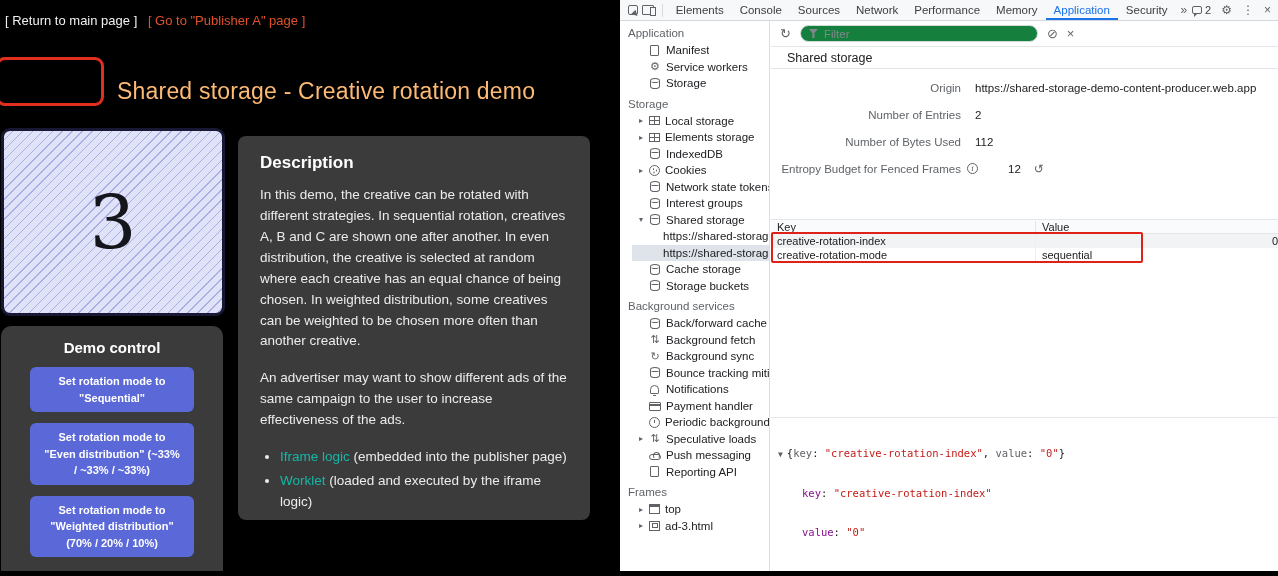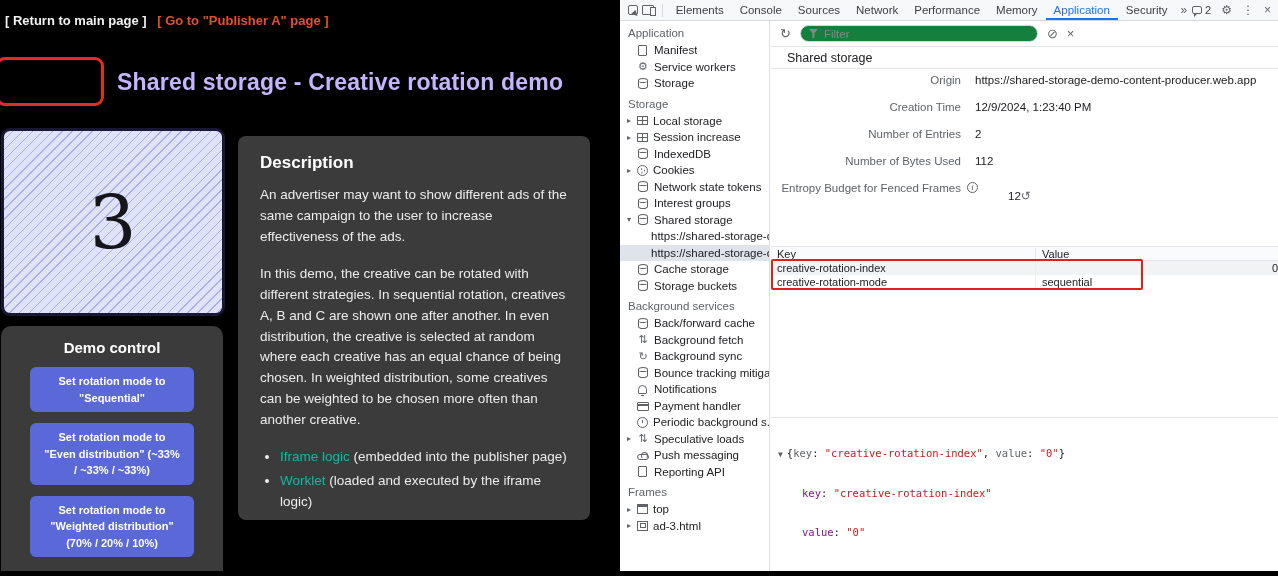--- a/index.html
+++ b/index.html
@@ -5,31 +5,31 @@
   * { box-sizing: border-box; }
   html,body { margin:0; padding:0; }
   body {
     width:1278px; height:576px; position:relative; overflow:hidden;
     background:#000; font-family:"Liberation Sans", sans-serif;
   }
 
   
   .page { position:absolute; left:0; top:0; width:620px; height:576px; background:#000; }
   .top-links { position:absolute; top:13px; left:5px; font-size:13px; white-space:nowrap; }
-  .top-links a { text-decoration:none; cursor:pointer;font-weight:bold; }
+  .top-links a { text-decoration:none; cursor:pointer; }
   .link-return { color:#f1f1f1; margin-right:7px; }
   .link-puba { color:#e0522c; }
 
   .pub-annotation { position:absolute; left:-4px; top:57px; width:108px; height:49px;
     border:3px solid #e02e1f; border-radius:9px; z-index:3; pointer-events:none; }
   .pub-btn { position:absolute; left:3px; top:64px; width:94px; height:35px;
     background:#e0522c; color:#fff; font-weight:bold; font-size:14px; border-radius:5px;
     display:flex; align-items:center; justify-content:center; cursor:pointer; }
-  .page-title { position:absolute; left:117px; top:69px; margin:0; font-size:23px;
-    color:#c4b5fd; font-weight:bold; letter-spacing:.2px; }
+  .page-title { position:absolute; left:117px; top:78px; margin:0; font-size:23px;
+    color:#fdba74; font-weight:normal; letter-spacing:.2px; }
 
   .creative { position:absolute; left:1px; top:128px; width:224px; height:188px;
     border:3px solid #181835; border-radius:9px; background-color:#e0e2f8;
     background-image:repeating-linear-gradient(135deg, rgba(115,125,205,0) 0 6px, rgba(115,125,205,.5) 6px 7px);
     display:flex; align-items:center; justify-content:center; }
   .creative-num { font-family:"DejaVu Serif", serif; font-size:74px; color:#15151c;
     font-weight:500; transform:rotate(-2deg); }
 
   .demo-panel { position:absolute; left:1px; top:326px; width:222px; height:262px;
     background:#3b3b3b; border-radius:10px; }
@@ -69,21 +69,21 @@
   .badge { display:flex; align-items:center; gap:3px; font-size:11px; color:#3c4043; cursor:pointer; }
   .bubble { width:10px; height:8px; border:1.3px solid #5f6368; border-radius:2px; position:relative; }
   .bubble::after { content:""; position:absolute; left:1px; bottom:-4px; width:0; height:0;
     border:2px solid transparent; border-top-color:#5f6368; border-left-color:#5f6368; }
   .dt-icon { color:#5f6368; font-size:12px; cursor:pointer; line-height:1; }
 
   .dt-sidebar { position:absolute; top:21px; left:0; bottom:0; width:150px;
     border-right:1px solid #dcdee1; background:#fff; overflow:hidden; }
   .sec-title { color:#5f6368; font-size:11.5px; padding:6px 8px 3px; }
   .tree-item { display:flex; align-items:center; height:16.5px; padding-left:7px;
-    font-size:11.5px; color:#202124; cursor:pointer; white-space:nowrap; }
+    font-size:11.5px; color:#202124; cursor:pointer; white-space:nowrap;margin-left:12px; }
   .tree-item .arrow { width:10px; font-size:8px; color:#5f6368; flex:none; }
   .tree-item.sub { padding-left:31px; }
   .tree-item.sel { background:#dfe4ea; }
   .lbl { overflow:hidden; }
 
   .ico { flex:none; margin-right:5px; position:relative; display:inline-block; }
   .ico-txt { color:#5f6368; font-size:11px; line-height:11px; width:12px; text-align:center; }
   .ico-doc { width:9px; height:11px; border:1.1px solid #5f6368; border-radius:1px; margin-left:1px; margin-right:7px; }
   .ico-grid { width:11px; height:9px; border:1.1px solid #5f6368;
     background:linear-gradient(#5f6368,#5f6368) 0 3px/100% 1px no-repeat,
@@ -119,27 +119,27 @@
   .funnel { width:9px; height:9px; background:#80868b; margin-right:6px; flex:none;
     clip-path:polygon(0 0,100% 0,62% 45%,62% 100%,38% 100%,38% 45%); }
   .filter-input { border:none; outline:none; flex:1; font-size:11.5px; font-family:inherit;
     color:#202124; background:transparent; padding:0; }
   .filter-input::placeholder { color:#80868b; }
 
   .dt-title { height:22px; line-height:22px; padding:0 16px; font-size:12.5px;
     border-bottom:1px solid #e3e5e8; }
 
   .dt-meta { padding-top:5px; }
-  .meta-row { display:flex; height:27px; font-size:11.5px; }
+  .meta-row { display:flex; align-items:center; height:27px; font-size:11.5px; }
   .m-label { width:190px; text-align:right; color:#5f6368; flex:none; }
   .m-value { padding-left:14px; color:#202124; }
   .info-badge { width:11px; height:11px; border:1px solid #5f6368; border-radius:50%;
     color:#5f6368; font-size:8px; display:inline-flex; align-items:center; justify-content:center;
     margin-left:6px; flex:none; font-family:"DejaVu Serif", serif; font-style:italic; }
-  .ent-value { padding-left:30px; display:flex; align-items:center; color:#202124; }
+  .ent-value { padding-left:30px; display:flex; align-items:center; gap:13px; color:#202124; }
   .reset-icon { color:#5f6368; font-size:12px; cursor:pointer; }
 
   .dt-grid { position:relative; margin-top:37px; font-size:11px; }
   .grid-head { display:flex; height:15px; align-items:center; background:#fafbfc;
     border-top:1px solid #e3e5e8; border-bottom:1px solid #e3e5e8; }
   .gh-key { width:265px; padding-left:6px; border-right:1px solid #e3e5e8; }
   .gh-val { padding-left:6px; }
   .grid-row { display:flex; height:14px; align-items:center; cursor:pointer; }
   .grid-row.odd { background:#f2f3f5;justify-content:space-between; }
   .g-key { width:265px; padding-left:6px; border-right:1px solid #eceef0; height:100%;
@@ -177,22 +177,22 @@
 
   <div class="demo-panel">
     <div class="demo-title">Demo control</div>
     <button class="demo-btn">Set rotation mode to "Sequential"</button>
     <button class="demo-btn">Set rotation mode to "Even distribution" (~33% / ~33% / ~33%)</button>
     <button class="demo-btn">Set rotation mode to "Weighted distribution" (70% / 20% / 10%)</button>
   </div>
 
   <div class="desc-panel">
     <div class="desc-h">Description</div>
+    <p>In this demo, the creative can be rotated with different strategies. In sequential rotation, creatives A, B and C are shown one after another. In even distribution, the creative is selected at random where each creative has an equal chance of being chosen. In weighted distribution, some creatives can be weighted to be chosen more often than another creative.</p>
     <p>An advertiser may want to show different ads of the same campaign to the user to increase effectiveness of the ads.</p>
-    <p>In this demo, the creative can be rotated with different strategies. In sequential rotation, creatives A, B and C are shown one after another. In even distribution, the creative is selected at random where each creative has an equal chance of being chosen. In weighted distribution, some creatives can be weighted to be chosen more often than another creative.</p>
     <ul>
       <li><a class="plink">Iframe logic</a><span> (embedded into the publisher page)</span></li>
       <li><a class="plink">Worklet</a><span> (loaded and executed by the iframe logic)</span></li>
     </ul>
   </div>
 </div>
 
 <div class="devtools">
 
   <div class="dt-tabbar">
@@ -243,21 +243,21 @@
 
     <div class="sec-title">Storage</div>
     <div class="tree-item">
       <span class="arrow">▸</span>
       <span class="ico ico-grid"></span>
       <span class="lbl">Local storage</span>
     </div>
     <div class="tree-item">
       <span class="arrow">▸</span>
       <span class="ico ico-grid"></span>
-      <span class="lbl">Session increase</span>
+      <span class="lbl">Elements storage</span>
     </div>
     <div class="tree-item">
       <span class="arrow"></span>
       <span class="ico ico-db"></span>
       <span class="lbl">IndexedDB</span>
     </div>
     <div class="tree-item">
       <span class="arrow">▸</span>
       <span class="ico ico-cookie"></span>
       <span class="lbl">Cookies</span>
@@ -369,24 +369,20 @@
       <span class="tb-icon">⊘</span>
       <span class="tb-icon">×</span>
     </div>
 
     <div class="dt-title">Shared storage</div>
 
     <div class="dt-meta">
       <div class="meta-row">
         <span class="m-label">Origin</span>
         <span class="m-value">https://shared-storage-demo-content-producer.web.app</span>
-      </div>
-      <div class="meta-row">
-        <span class="m-label">Creation Time</span>
-        <span class="m-value">12/9/2024, 1:23:40 PM</span>
       </div>
       <div class="meta-row">
         <span class="m-label">Number of Entries</span>
         <span class="m-value">2</span>
       </div>
       <div class="meta-row">
         <span class="m-label">Number of Bytes Used</span>
         <span class="m-value">112</span>
       </div>
       <div class="meta-row">

